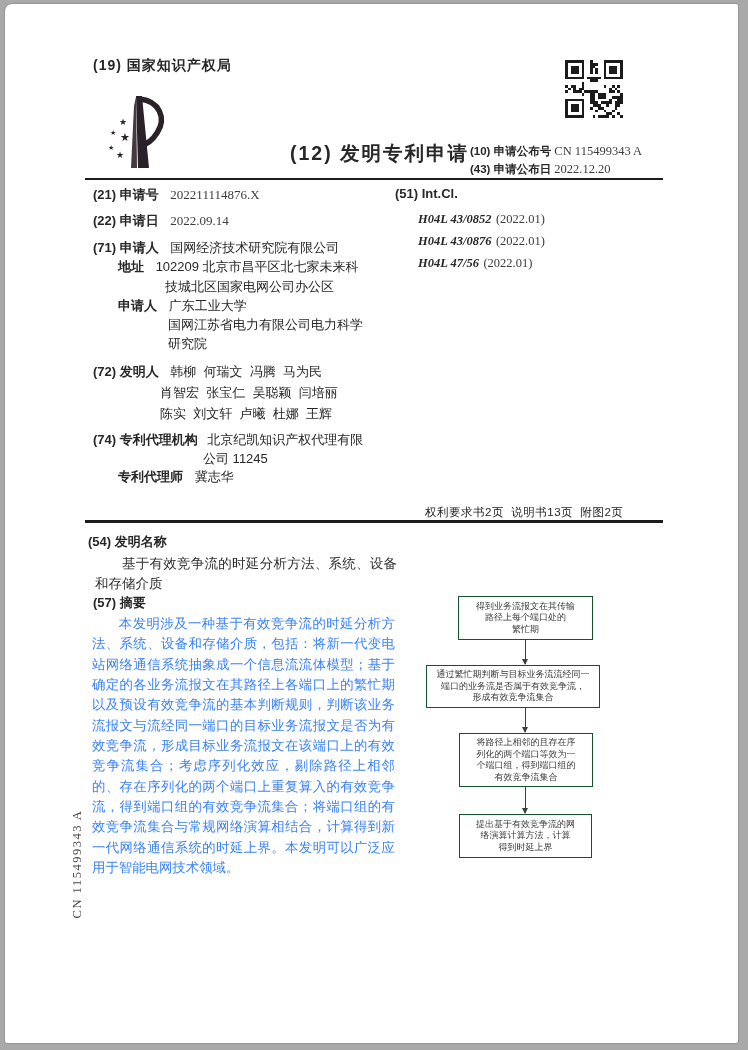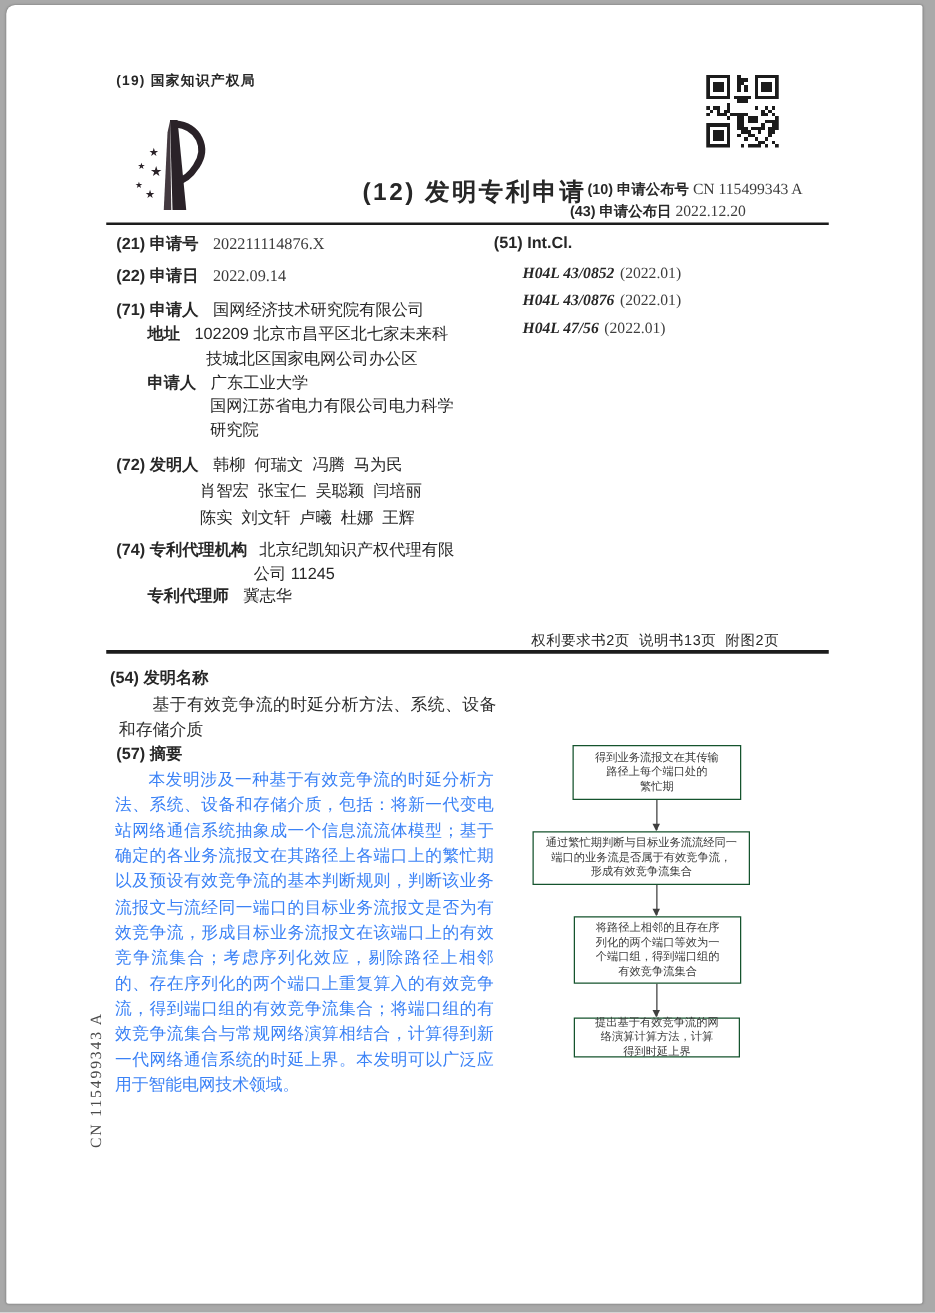--- a/index.html
+++ b/index.html
@@ -13,21 +13,21 @@
   .page{
     position:absolute;left:5px;top:4px;width:733px;height:1039px;
     background:#ffffff;border-radius:7px 2px 2px 2px;
     box-shadow:0 0 2px rgba(0,0,0,.35);
   }
   .abs{position:absolute;}
   .lbl{font-weight:bold;}
   .serifv{font-family:"Liberation Serif","DejaVu Serif",serif;color:#3c3c3c;}
   .pre{white-space:pre-wrap;}
   .hline{position:absolute;background:#1c1c1c;}
-  .office{font-size:11px;font-weight:bold;letter-spacing:1px;}
+  .office{font-size:14px;font-weight:bold;letter-spacing:1px;}
   .doctitle{font-size:19.5px;font-weight:bold;letter-spacing:2px;}
   .publine{font-size:11.5px;}
   .publine .lbl{font-size:11.5px;}
   .publine .serifv{font-size:12.5px;}
   .row{font-size:13px;}
   .cls-code{font-family:"Liberation Serif","DejaVu Serif",serif;font-style:italic;font-weight:bold;font-size:12.5px;}
   .cls-ver{font-family:"Liberation Serif","DejaVu Serif",serif;font-size:12.5px;color:#3c3c3c;}
   .pagesinfo{font-size:11.5px;letter-spacing:.5px;}
   .sec-label{font-size:13px;font-weight:bold;}
   .title-block{font-size:13.5px;line-height:20px;text-indent:2em;width:302px;text-align:justify;color:#2e2e2e;}
@@ -271,21 +271,21 @@
         <rect x="20" y="20" width="1" height="1" fill="#1b1b1b"></rect>
       </svg>
   </div>
 
   <div class="abs doctitle" style="left:285px;top:136px;">(12) 发明专利申请</div>
 
   <div class="abs publine" style="left:465px;top:140px;">
     <span class="lbl">(10) 申请公布号</span>
     <span class="serifv">CN 115499343 A</span>
   </div>
-  <div class="abs publine" style="left:451px;top:158px;">
+  <div class="abs publine" style="left:465px;top:158px;">
     <span class="lbl">(43) 申请公布日</span>
     <span class="serifv">2022.12.20</span>
   </div>
 
   <div class="hline" style="left:80px;top:174px;width:578px;height:2px;"></div>
 
   <div class="abs row" style="left:88px;top:182px;">
     <span class="lbl">(21) 申请号</span>
     <span class="serifv" style="margin-left:8px;">202211114876.X</span>
   </div>
@@ -354,19 +354,19 @@
   <div class="flowarrow" style="left:520px;top:636px;height:24px;"></div>
   <div class="flowbox" style="left:421px;top:661px;width:174px;height:43px;">通过繁忙期判断与目标业务流流经同一
 端口的业务流是否属于有效竞争流，
 形成有效竞争流集合</div>
   <div class="flowarrow" style="left:520px;top:704px;height:24px;"></div>
   <div class="flowbox" style="left:454px;top:729px;width:134px;height:54px;">将路径上相邻的且存在序
 列化的两个端口等效为一
 个端口组，得到端口组的
 有效竞争流集合</div>
   <div class="flowarrow" style="left:520px;top:783px;height:26px;"></div>
-  <div class="flowbox" style="left:454px;top:810px;width:133px;height:32px;">提出基于有效竞争流的网
+  <div class="flowbox" style="left:454px;top:810px;width:133px;height:44px;">提出基于有效竞争流的网
 络演算计算方法，计算
 得到时延上界</div>
 
   <div class="sidebar-num">CN 115499343 A</div>
 
 </div>
 
 </body></html>

